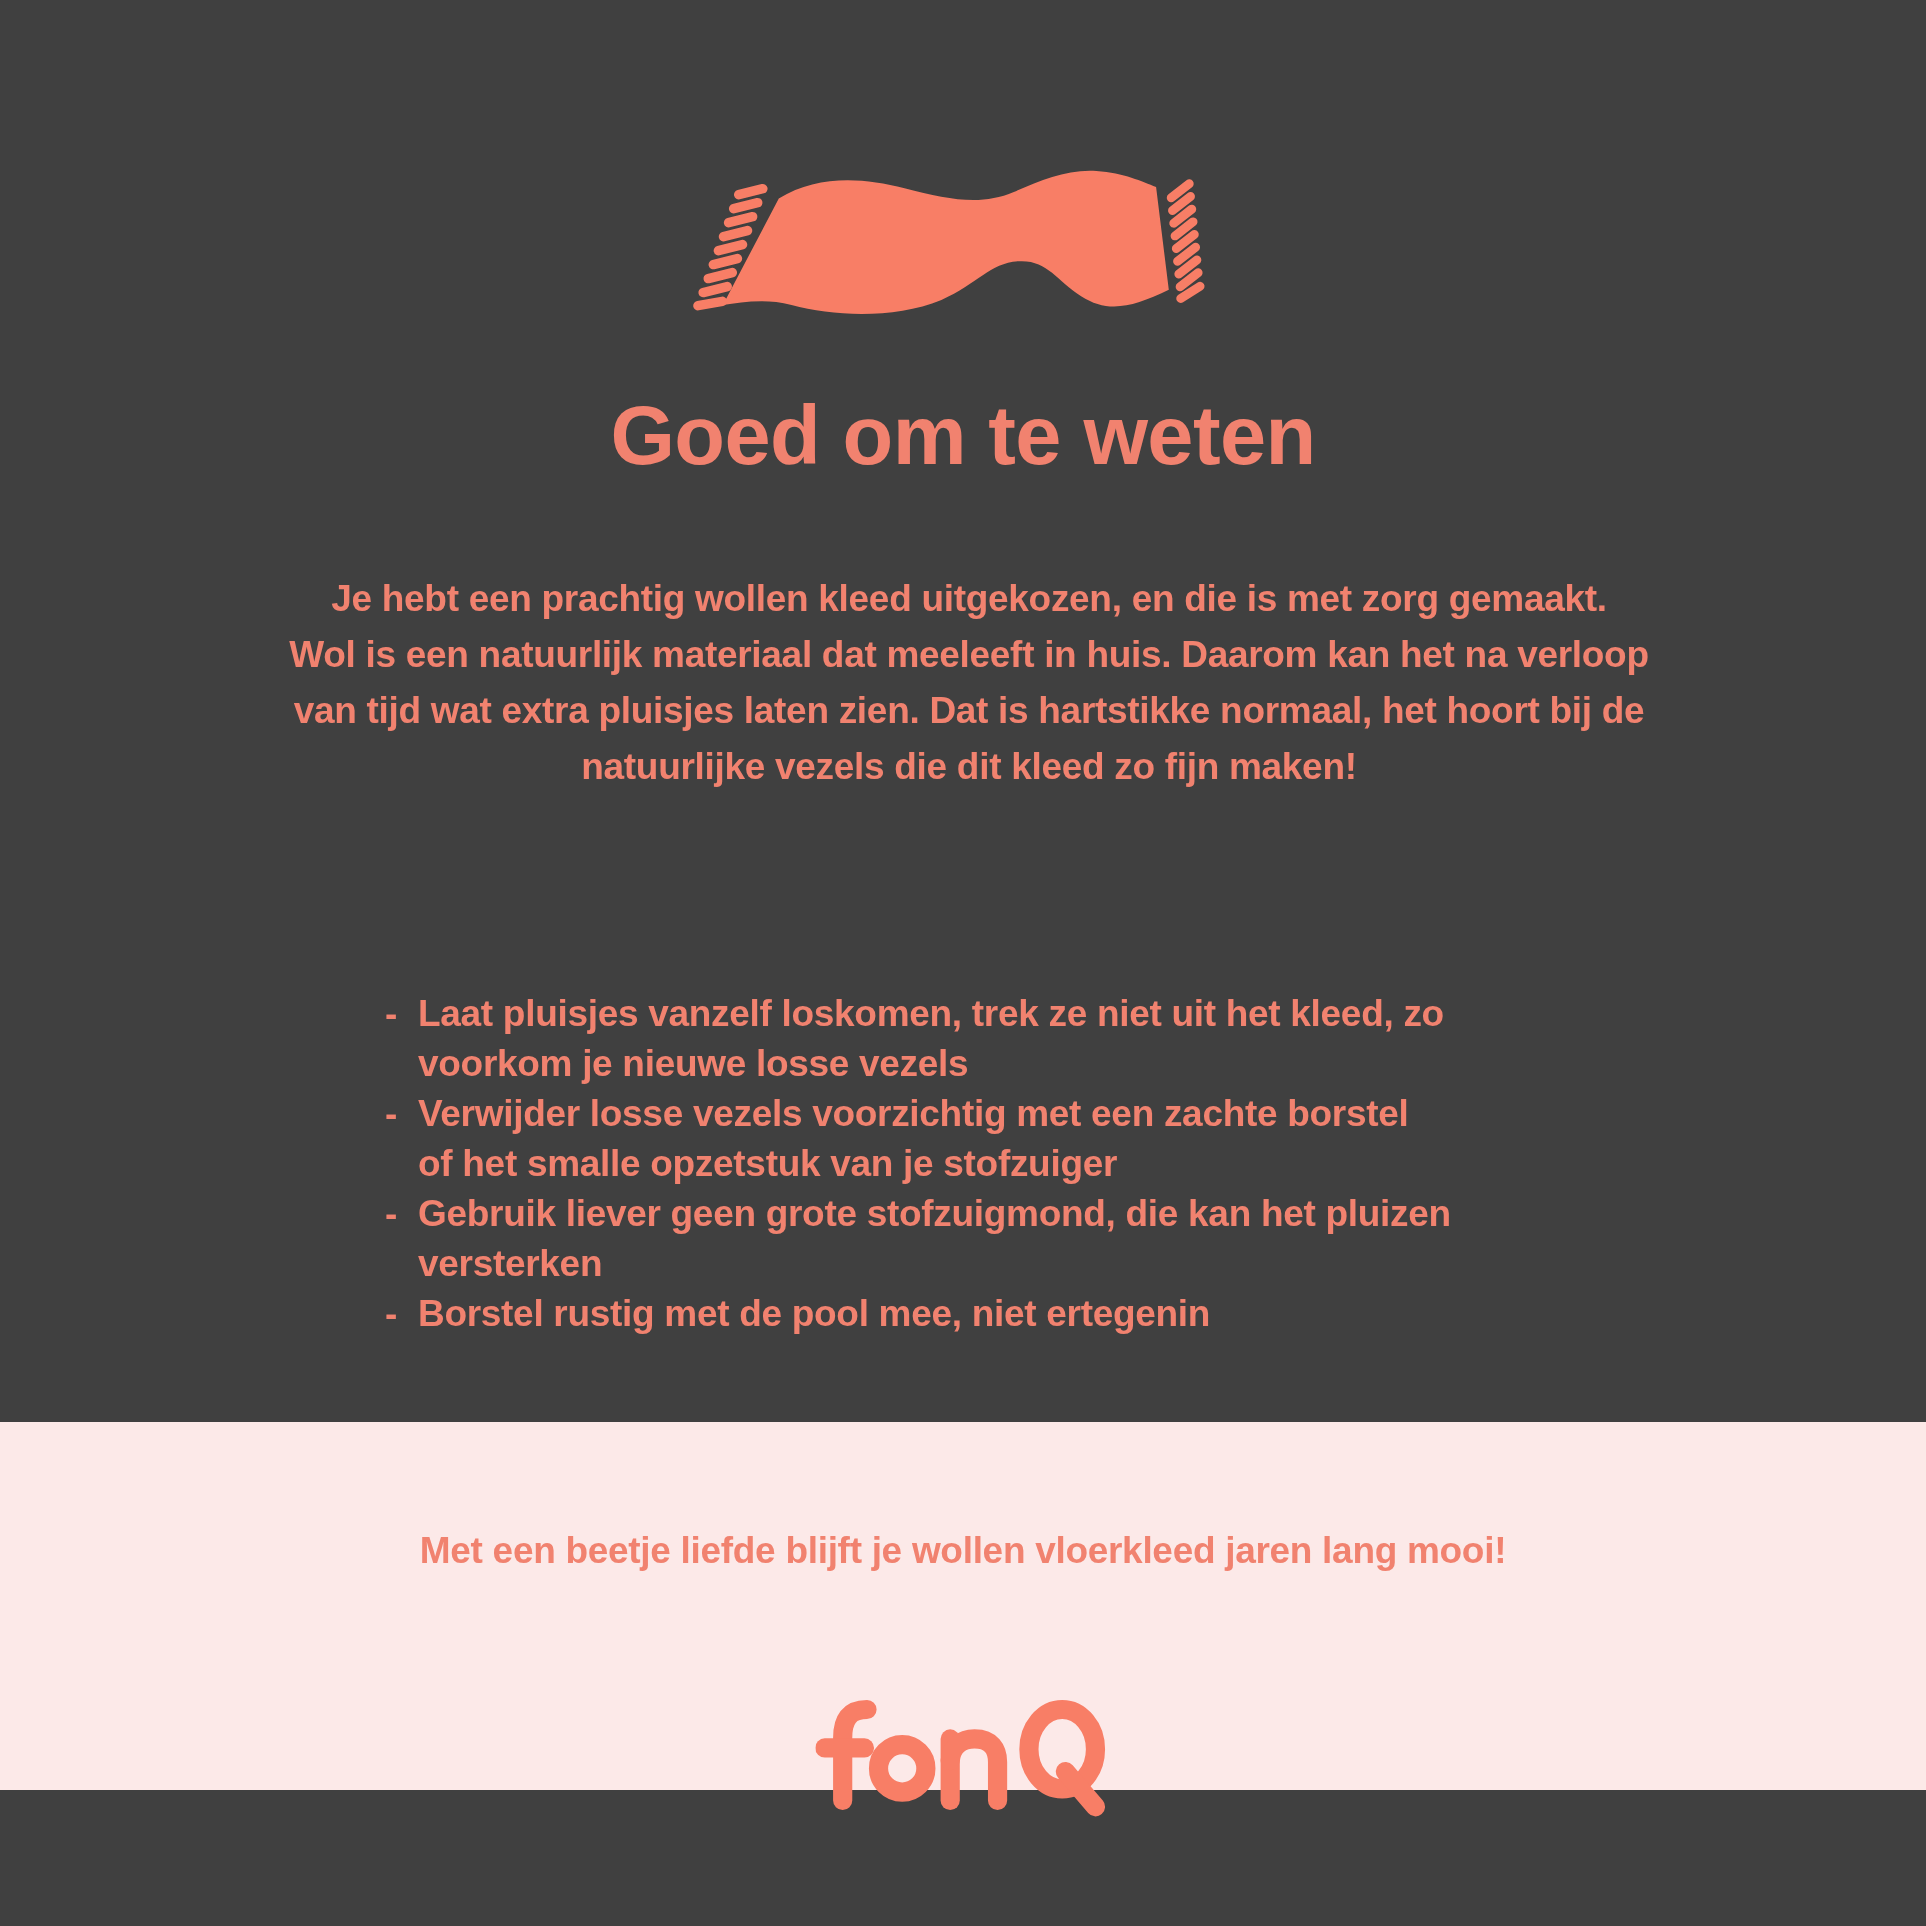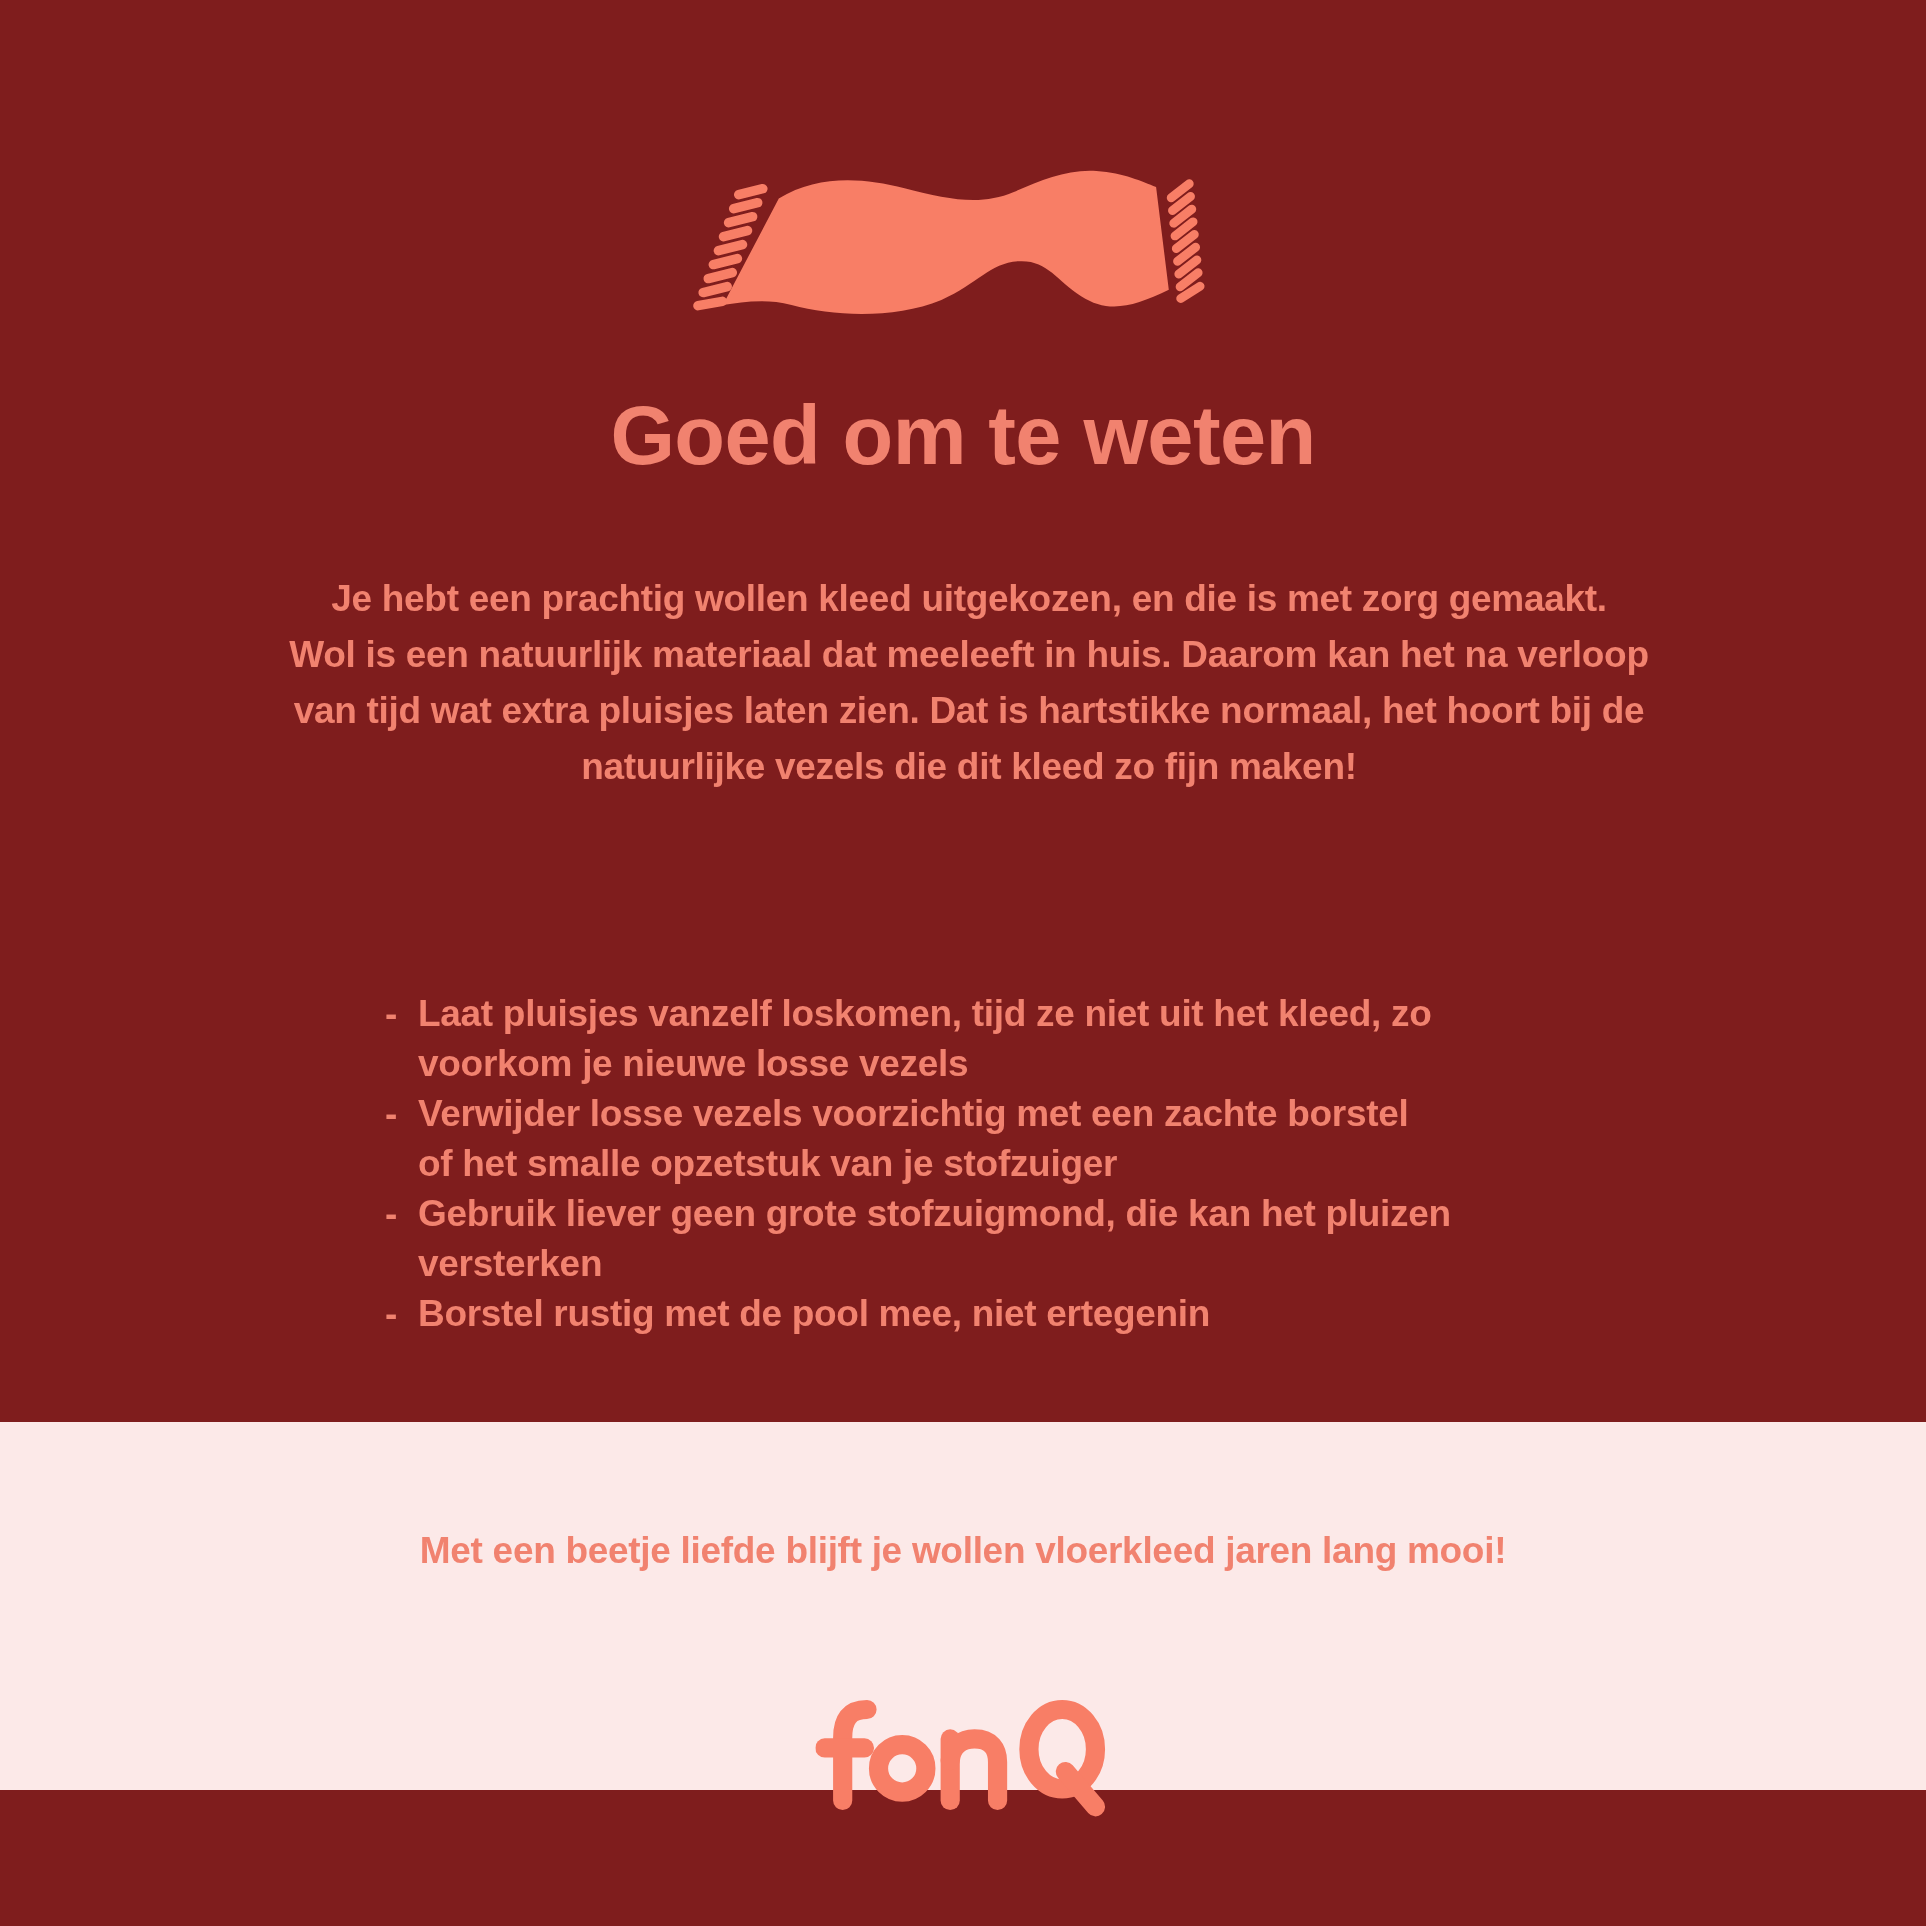--- a/index.html
+++ b/index.html
@@ -1,20 +1,20 @@
 <!DOCTYPE html>
 <html style="font-size:10.3px"><head>
 <meta charset="utf-8">
 <style>
   html, body { margin: 0; padding: 0; }
   .canvas {
     position: relative;
     width: 1926px;
     height: 1926px;
-    background: #7f1d1d;
+    background: #404040;
     overflow: hidden;
     font-family: "Liberation Sans", sans-serif;
     font-weight: bold;
     color: #f1826f;
   }
   .rug {
     position: absolute;
     top: 159px;
     left: 50%;
     transform: translateX(-50%);
@@ -147,21 +147,21 @@
 
   <p class="intro">Je hebt een prachtig wollen kleed uitgekozen, en die is met zorg gemaakt.
 Wol is een natuurlijk materiaal dat meeleeft in huis. Daarom kan het na verloop
 van tijd wat extra pluisjes laten zien. Dat is hartstikke normaal, het hoort bij de
 natuurlijke vezels die dit kleed zo fijn maken!</p>
 
 
   <ul class="tips">
     <li>
       <span class="dash">-</span>
-      <span class="tip-text">Laat pluisjes vanzelf loskomen, tijd ze niet uit het kleed, zo
+      <span class="tip-text">Laat pluisjes vanzelf loskomen, trek ze niet uit het kleed, zo
 voorkom je nieuwe losse vezels</span>
     </li>
     <li>
       <span class="dash">-</span>
       <span class="tip-text">Verwijder losse vezels voorzichtig met een zachte borstel
 of het smalle opzetstuk van je stofzuiger</span>
     </li>
     <li>
       <span class="dash">-</span>
       <span class="tip-text">Gebruik liever geen grote stofzuigmond, die kan het pluizen

